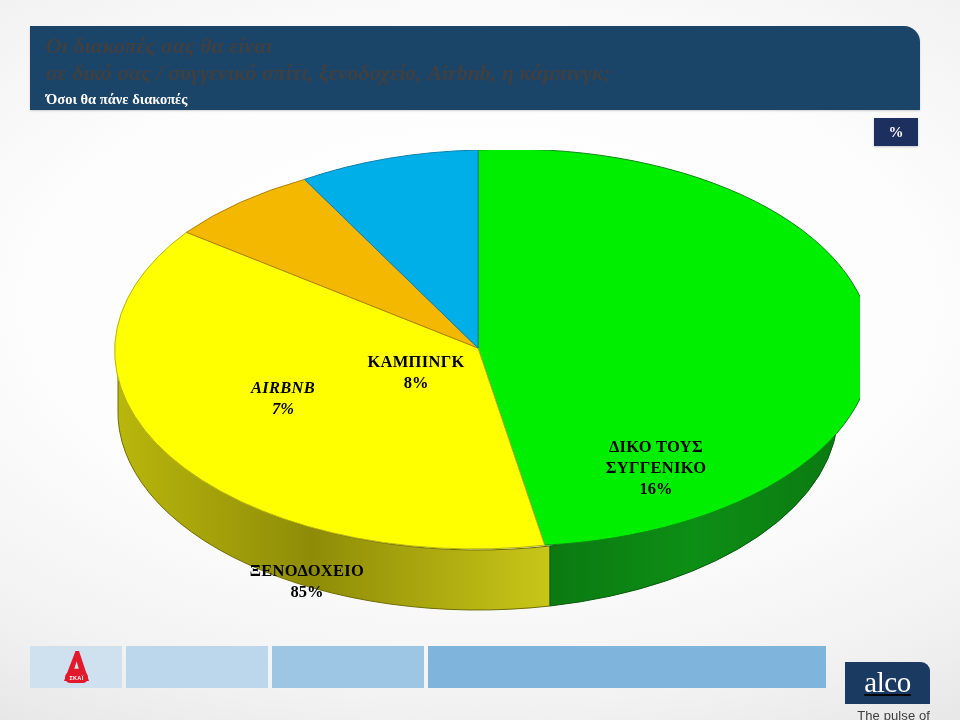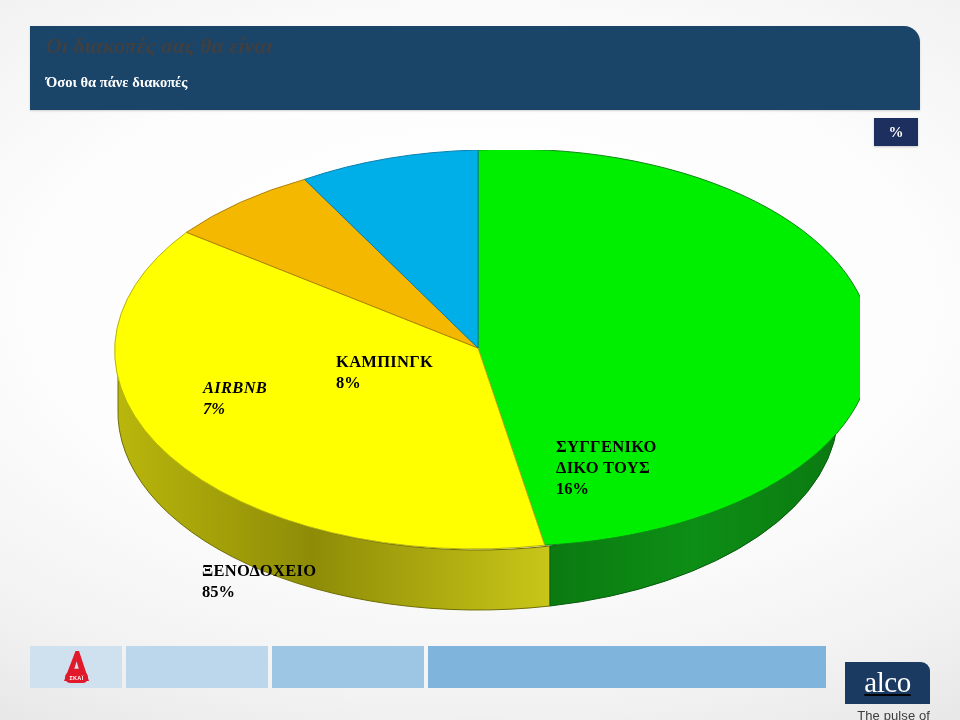--- a/index.html
+++ b/index.html
@@ -42,21 +42,21 @@
     font-size:21.5px;
     line-height:27px;
     letter-spacing:.2px;
     white-space:nowrap;
   }
   .subtitle-line {
     color:#ffffff;
     font-weight:bold;
     font-size:14.5px;
     line-height:20px;
-    margin-top:12px;
+    margin-top:2px;
     white-space:nowrap;
   }
 
   
   .percent-badge {
     position:absolute;
     left:874px; top:118px;
     width:44px; height:28px;
     background:#1c2f5e;
     color:#ffffff;
@@ -71,21 +71,21 @@
   
   .chart-area {
     position:absolute;
     left:0; top:150px;
     width:960px; height:470px;
   }
   .pie-svg { display:block; margin:0 auto; }
 
   .slice-label {
     position:absolute;
-    text-align:left;
+    text-align:center;
     color:#000000;
     font-weight:bold;
     font-size:16.5px;
     line-height:21px;
     white-space:nowrap;
     pointer-events:none;
   }
   .slice-label .lbl-name { display:block; letter-spacing:.3px; }
   .slice-label .lbl-val  { display:block; }
 
@@ -169,20 +169,21 @@
 </style>
 </head>
 <body>
 
 <div id="slide">
 
   <div class="header-bar"></div>
 
   <div class="header-text-block">
     <div class="title-line">Οι διακοπές σας θα είναι</div>
+    <div class="title-line">σε δικό σας / συγγενικό σπίτι, ξενοδοχείο, Airbnb, η κάμπινγκ;</div>
     <div class="subtitle-line">Όσοι θα πάνε διακοπές</div>
   </div>
 
   <div class="percent-badge">%</div>
 
   <div class="chart-area">
 
     <svg class="pie-svg" width="760" height="470" viewBox="0 0 760 470">
       <defs>
         <linearGradient id="gradYellowSide" x1="0" y1="0" x2="1" y2="0">
@@ -204,22 +205,22 @@
       <path d="M 378,198 L 378,0 A 360,198 0 0 1 444.7,395.2 Z" fill="#00ee00" stroke="#0f8a16" stroke-width="1"></path>
 
       <path d="M 378,198 L 444.7,395.2 A 360,198 0 0 1 86.5,82.3 Z" fill="#ffff00" stroke="#b5b30c" stroke-width="1"></path>
 
       <path d="M 378,198 L 86.5,82.3 A 360,198 0 0 1 204.5,29.4 Z" fill="#f5b800" stroke="#b08205" stroke-width="1"></path>
 
       <path d="M 378,198 L 204.5,29.4 A 360,198 0 0 1 378,0 Z" fill="#00aee8" stroke="#0a7fae" stroke-width="1"></path>
     </svg>
 
     <div class="slice-label" id="label-green">
+      <span class="lbl-name">ΔΙΚΟ ΤΟΥΣ</span>
       <span class="lbl-name">ΣΥΓΓΕΝΙΚΟ</span>
-      <span class="lbl-name">ΔΙΚΟ ΤΟΥΣ</span>
       <span class="lbl-val">16%</span>
     </div>
 
     <div class="slice-label" id="label-yellow">
       <span class="lbl-name">ΞΕΝΟΔΟΧΕΙΟ</span>
       <span class="lbl-val">85%</span>
     </div>
 
     <div class="slice-label" id="label-airbnb">
       <span class="lbl-name">AIRBNB</span>

